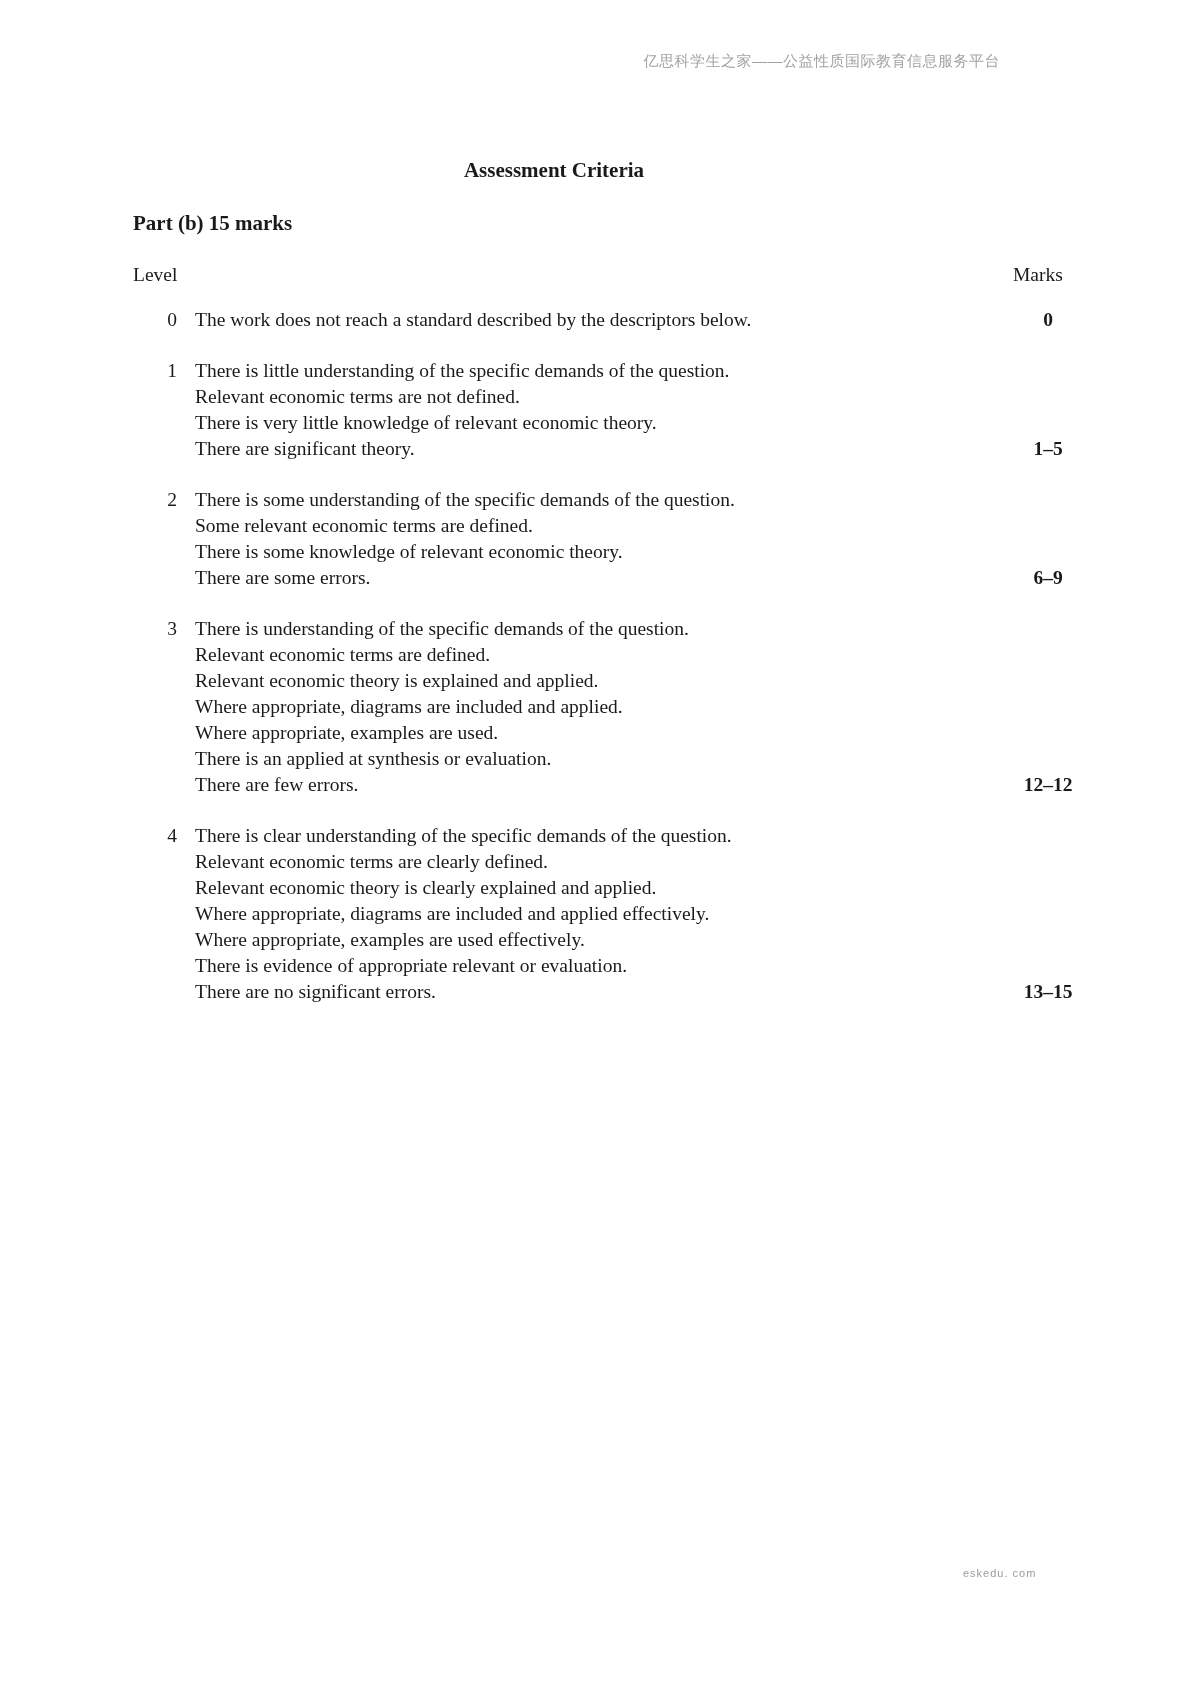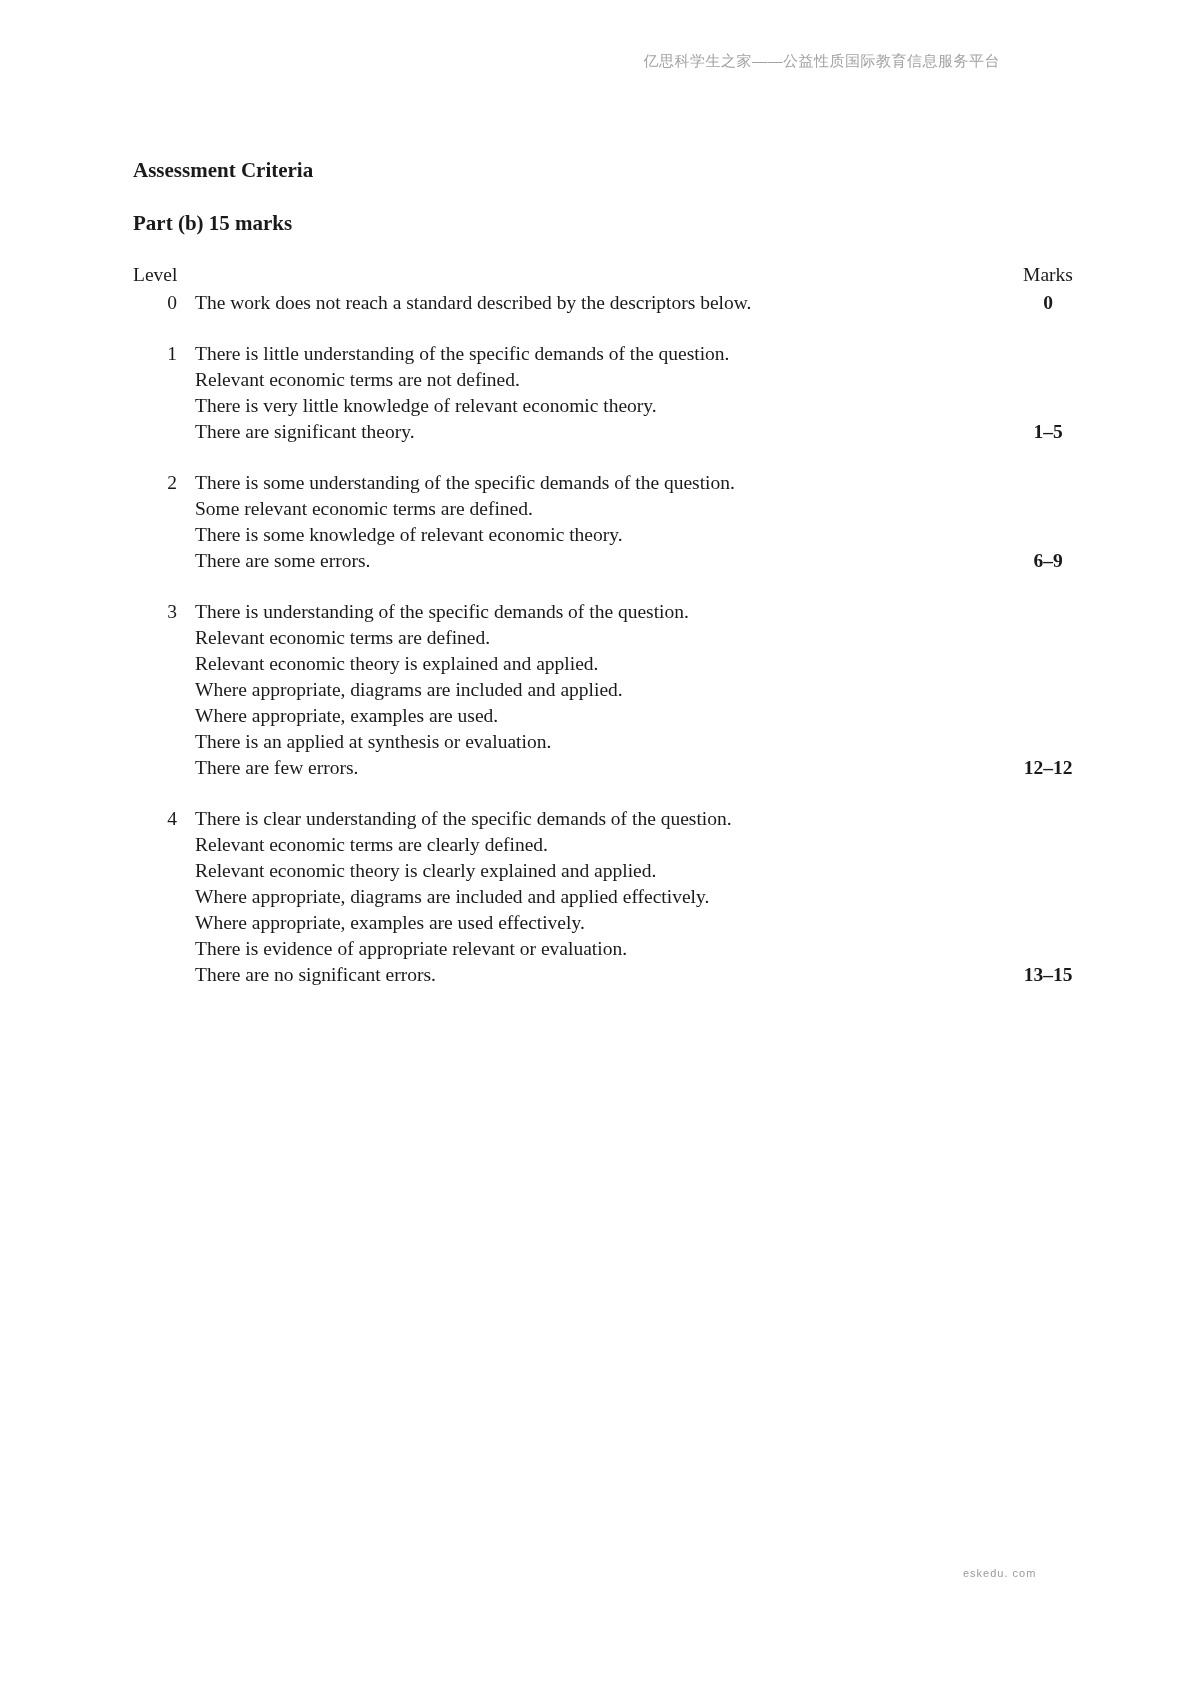--- a/index.html
+++ b/index.html
@@ -21,20 +21,21 @@
     font-family: "Liberation Sans", sans-serif;
     font-size: 15px;
     letter-spacing: 0.5px;
     color: #a3a3a3;
   }
   .doc-title {
     position: absolute;
     top: 158px;
     left: 133px;
     width: 842px;
+    text-align: center;
     font-weight: bold;
     font-size: 21px;
   }
   .section-heading {
     position: absolute;
     top: 211px;
     left: 133px;
     font-weight: bold;
     font-size: 21px;
   }
@@ -42,26 +43,26 @@
     position: absolute;
     top: 262px;
     left: 133px;
     width: 950px;
     font-size: 19.5px;
   }
   .criteria-header {
     display: flex;
     justify-content: space-between;
     line-height: 26px;
-    margin-bottom: 2px;
+    margin-bottom: 19px;
   }
   .marks-label {
     width: 70px;
     flex: none;
-    text-align: center;
+    text-align: left;
   }
   .crit-row {
     display: flex;
     margin-bottom: 25px;
   }
   .crit-level {
     width: 44px;
     flex: none;
     text-align: right;
     line-height: 26px;

